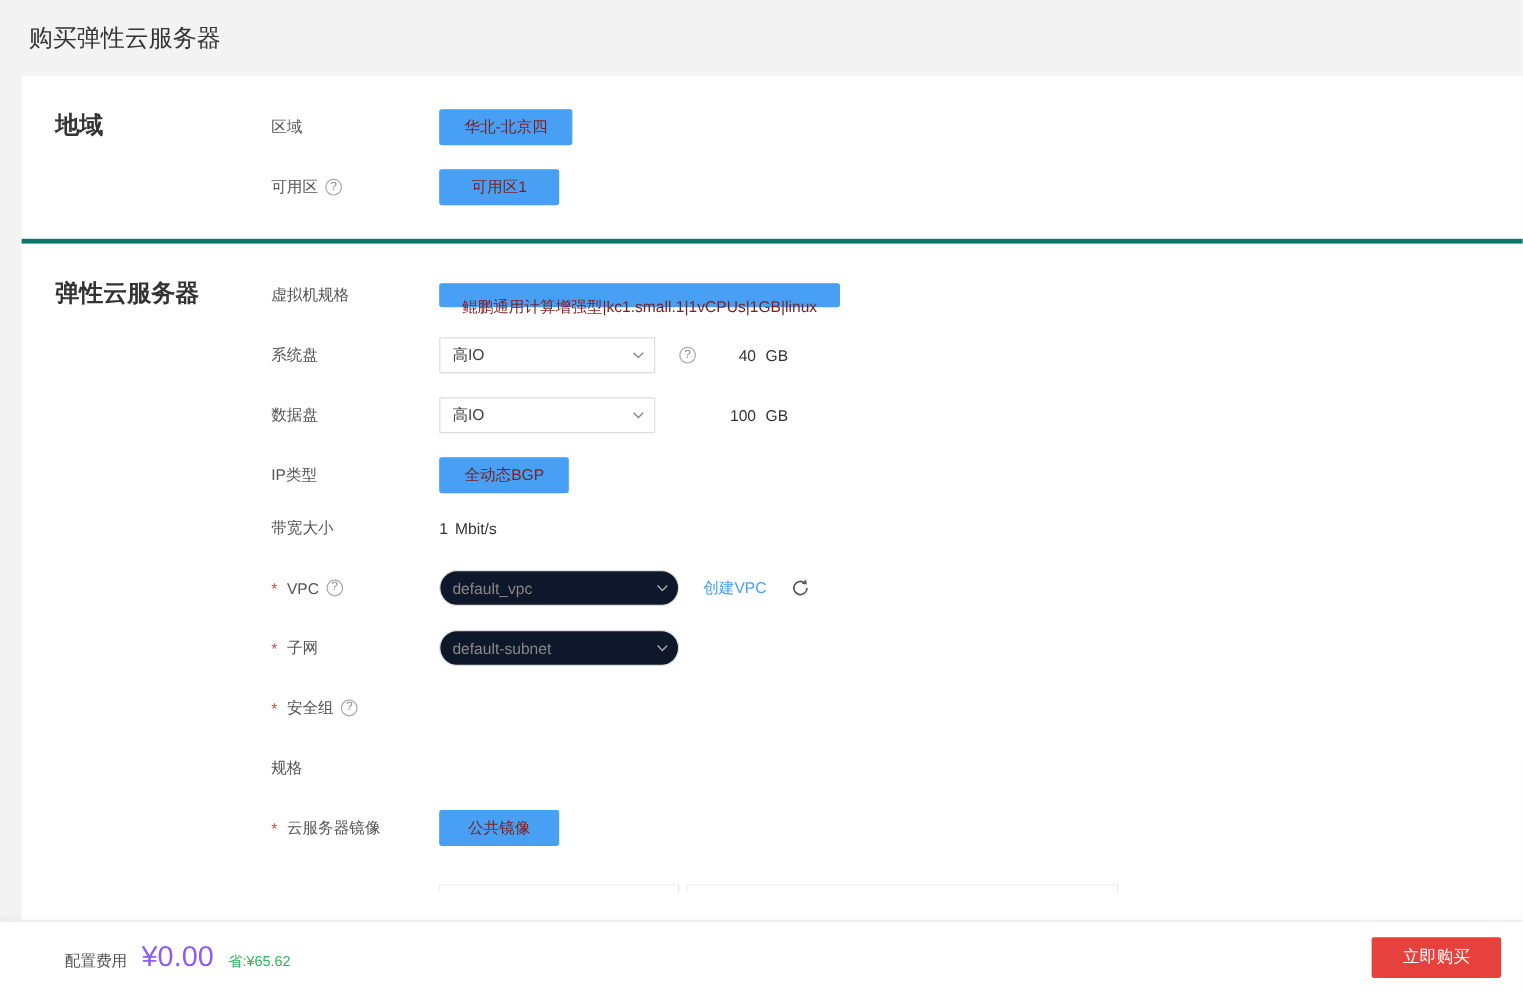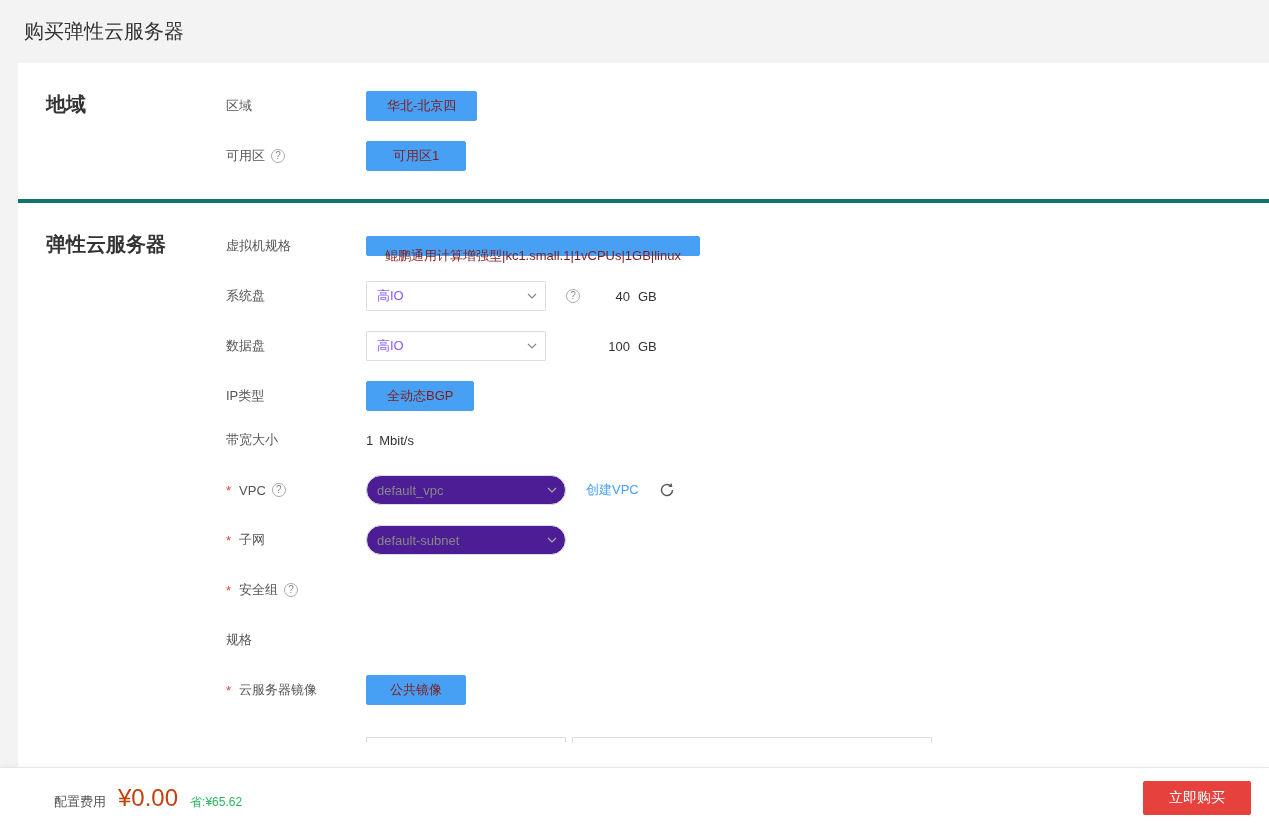--- a/index.html
+++ b/index.html
@@ -82,37 +82,37 @@
     height: 20px;
     line-height: 30px;
     padding: 4px 18px;
   }
   .select, .input-text {
     border: 1px solid #ddd;
     background: #fff;
     height: 30px;
     padding: 0 28px 0 10px;
     font-size: 13px;
-    color: #8b5cf6;
+    color: #404040;
     min-width: 180px;
     position: relative;
     display: inline-flex;
     align-items: center;
     cursor: pointer;
     border-radius: 1px;
   }
   .select .caret {
     position: absolute;
     right: 8px;
     top: 50%;
     transform: translateY(-50%);
     pointer-events: none;
   }
   .select.disabled, .input-text.disabled {
-    background: #4c1d95;
+    background: #0f172a;
     color: #888;
     cursor: default;
     border-radius: 15px;
   }
   .input-text {
     width: 200px;
     min-width: 200px;
     padding-right: 10px;
     cursor: text;
   }
@@ -151,21 +151,21 @@
     justify-content: space-between;
     padding: 0 18px 0 54px;
     box-shadow: 0 -2px 4px rgba(0,0,0,0.03);
   }
   .footer-left {
     display: flex;
     align-items: baseline;
     gap: 12px;
   }
   .fee-label { font-size: 13px; color: #555; }
-  .fee-amount { font-size: 24px; color: #c2410c; font-weight: 400; }
+  .fee-amount { font-size: 24px; color: #8b5cf6; font-weight: 400; }
   .fee-save { font-size: 12px; color: #2bb55b; }
   .buy-btn {
     background: #e6413c;
     color: #fff;
     border: none;
     height: 34px;
     padding: 0 26px;
     font-size: 14px;
     border-radius: 2px;
     cursor: pointer;

